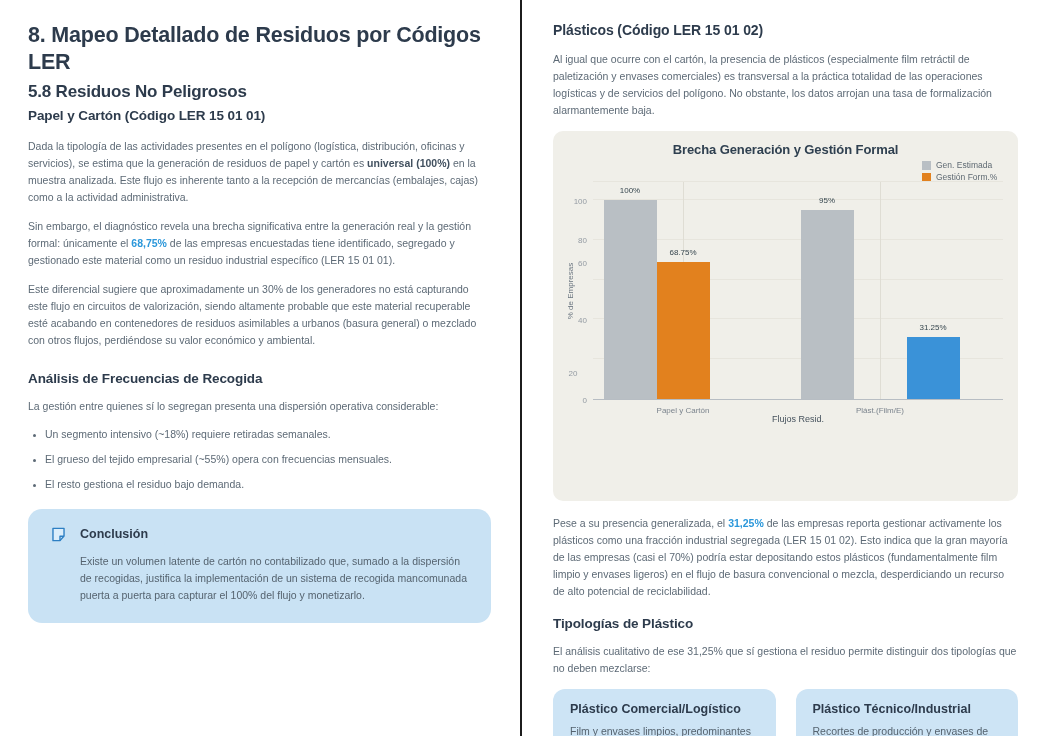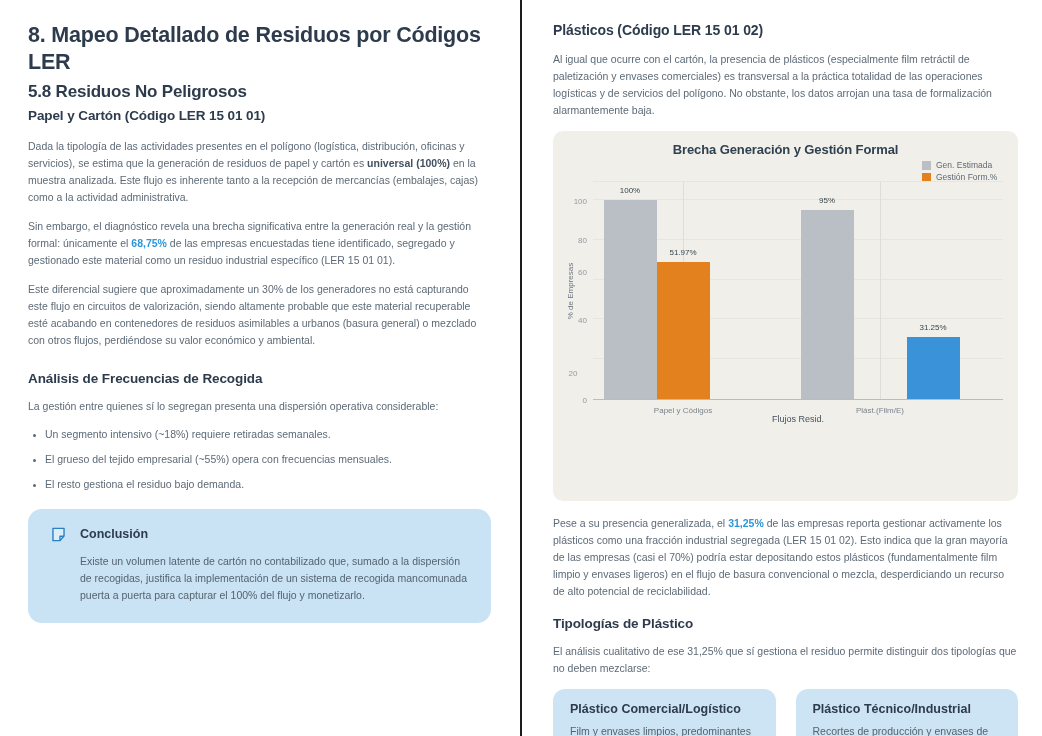--- a/index.html
+++ b/index.html
@@ -125,33 +125,33 @@
           <div class="hgrid" style="bottom: 39.8px;"></div>
           <div class="hgrid" style="bottom: 79.6px;"></div>
           <div class="hgrid" style="bottom: 119.4px;"></div>
           <div class="hgrid" style="bottom: 159.2px;"></div>
           <div class="hgrid" style="bottom: 199px;"></div>
           <div class="vgrid" style="left: 90px;"></div>
           <div class="vgrid" style="left: 287px;"></div>
           <div class="bar" style="left: 10.5px; height: 199px; background: rgb(185, 191, 196);"></div>
           <div class="bar-label" style="left: 37px; bottom: 204px;">100%</div>
           <div class="bar" style="left: 63.5px; height: 136.812px; background: rgb(226, 129, 30);"></div>
-          <div class="bar-label" style="left: 90px; bottom: 141.812px;">51.97%</div>
-          <div class="xtick" style="left: 90px;">Papel y Códigos</div>
+          <div class="bar-label" style="left: 90px; bottom: 141.812px;">68.75%</div>
+          <div class="xtick" style="left: 90px;">Papel y Cartón</div>
           <div class="bar" style="left: 207.5px; height: 189.05px; background: rgb(185, 191, 196);"></div>
           <div class="bar-label" style="left: 234px; bottom: 194.05px;">95%</div>
           <div class="bar" style="left: 313.5px; height: 62.1875px; background: rgb(58, 146, 216);"></div>
           <div class="bar-label" style="left: 340px; bottom: 67.1875px;">31.25%</div>
           <div class="xtick" style="left: 287px;">Plást.(Film/E)</div>
         </div>
       <div class="xlab">Flujos Resid.</div>
     <div class="ytick" style="top: 264.5px;">0</div>
         <div class="ytick" style="top: 238px; text-align: center;">20</div>
         <div class="ytick" style="top: 184.9px;">40</div>
-        <div class="ytick" style="top: 137px;">60</div>
+        <div class="ytick" style="top: 128px;">60</div>
         <div class="ytick" style="top: 105.3px;">80</div>
         <div class="ytick" style="top: 65.5px;">100</div>
       </div>
 
     <p style="margin-top:14px;"><span>Pese a su presencia generalizada, el </span><span class="b-accent">31,25%</span><span> de las empresas reporta gestionar activamente los plásticos como una fracción industrial segregada (LER 15 01 02). Esto indica que la gran mayoría de las empresas (casi el 70%) podría estar depositando estos plásticos (fundamentalmente film limpio y envases ligeros) en el flujo de basura convencional o mezcla, desperdiciando un recurso de alto potencial de reciclabilidad.</span></p>
 
     <h3 style="margin-top:16px;">Tipologías de Plástico</h3>
     <p>El análisis cualitativo de ese 31,25% que sí gestiona el residuo permite distinguir dos tipologías que no deben mezclarse:</p>
 
     <div class="cards">

